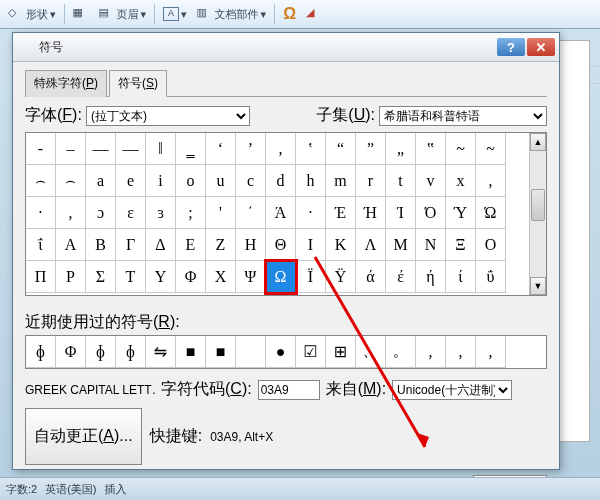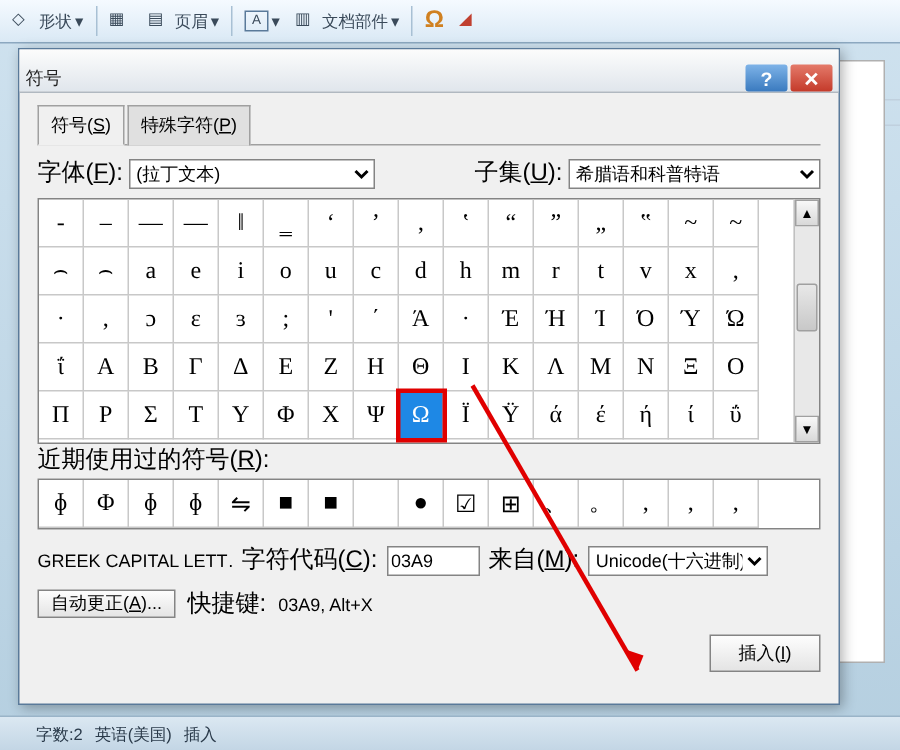--- a/index.html
+++ b/index.html
@@ -1,23 +1,23 @@
 <!DOCTYPE html>
 <html><head>
 <meta charset="utf-8">
 <style>
 body{margin:0;font-family:"Microsoft YaHei",SimSun,sans-serif;font-size:12px;background:#d4e4f0;overflow:hidden}
 .app-bg{width:600px;height:500px;position:relative;background:linear-gradient(#cfe2ef,#b5cfe0)}
 .ribbon{height:28px;background:linear-gradient(#f5faff,#dae9f5);border-bottom:1px solid #8ca8c0;display:flex;align-items:center;padding:0 4px;gap:2px}
 .rib-item{padding:2px 4px;display:flex;align-items:center;gap:2px;font-size:11px;color:#3a4a5a}
 .rib-sep{width:1px;height:20px;background:#a8c0d4;margin:0 2px}
 .ico{width:16px;height:16px;display:inline-block}
-.status-bar{position:absolute;bottom:0;left:0;right:0;height:22px;background:linear-gradient(#dbe8f2,#c3d6e5);border-top:1px solid #9ab4c8;font-size:11px;display:flex;align-items:center;padding:0 24px;gap:8px;color:#2a3a4a}
+.status-bar{position:absolute;bottom:0;left:0;right:0;height:22px;background:linear-gradient(#dbe8f2,#c3d6e5);border-top:1px solid #9ab4c8;font-size:11px;display:flex;align-items:center;padding:0 6px;gap:8px;color:#2a3a4a}
 .dialog{position:absolute;left:12px;top:32px;width:546px;height:436px;background:#f0f0f0;border:1px solid #5a7a9a;box-shadow:2px 2px 8px rgba(0,0,0,.3)}
-.titlebar{height:28px;background:linear-gradient(#fcfcfc,#e0e6ec);display:flex;align-items:flex-end;justify-content:space-between;padding:0 4px 0 4px;border-bottom:1px solid #b0b8c0}
+.titlebar{height:28px;background:linear-gradient(#fcfcfc,#e0e6ec);display:flex;align-items:center;justify-content:space-between;padding:0 4px 0 26px;border-bottom:1px solid #b0b8c0}
 .titlebar span{font-size:12px;color:#222}
 .win-btns{display:flex;gap:2px}
 .win-btn{width:28px;height:18px;border-radius:2px;display:flex;align-items:center;justify-content:center;font-size:13px;color:#fff}
 .win-help{background:linear-gradient(#7eb3e8,#3a7abf);font-weight:bold}
 .win-close{background:linear-gradient(#e47a6a,#c43a2a);font-weight:bold}
 .dialog-body{padding:8px 12px}
 .tabs{display:flex;border-bottom:1px solid #a0a0a0;margin-bottom:8px}
 .tab{padding:4px 8px;border:1px solid #a0a0a0;border-bottom:none;background:#f0f0f0;margin-right:2px;margin-bottom:-1px;font-size:12px}
 .tab.active{background:#f0f0f0;border-bottom:1px solid #f0f0f0}
 .tab.inactive{background:#e0e0e0}
@@ -30,27 +30,27 @@
 .spacer{flex:1}
 .grid-wrap{position:relative;height:162px;border:1px solid #848484;background:#fff;display:flex}
 .grid{display:grid;grid-template-columns:repeat(16,30px);grid-auto-rows:32px;flex:1}
 .cell{border-right:1px solid #c8c8c8;border-bottom:1px solid #c8c8c8;display:flex;align-items:center;justify-content:center;font-size:16px;font-family:"Times New Roman",serif}
 .cell.sel{background:#1e88e5;color:#fff}
 .cell.hl{outline:3px solid #e00000;outline-offset:-1px;z-index:5;position:relative}
 .scrollbar{width:16px;background:#e8e8e8;border-left:1px solid #c0c0c0;display:flex;flex-direction:column}
 .sb-btn{height:16px;background:linear-gradient(#f8f8f8,#d8d8d8);border:1px solid #a0a0a0;display:flex;align-items:center;justify-content:center;font-size:9px}
 .sb-track{flex:1;background:#e8e8e8;position:relative}
 .sb-thumb{position:absolute;top:30%;left:1px;right:1px;height:30px;background:linear-gradient(#e8e8e8,#c8c8c8);border:1px solid #a0a0a0;border-radius:2px}
-.recent{margin-top:0}
+.recent{margin-top:16px}
 .recent-grid{display:grid;grid-template-columns:repeat(16,30px);grid-auto-rows:32px;border:1px solid #848484;background:#fff;margin-top:2px}
 .info-row{display:flex;align-items:center;gap:6px;margin-top:10px;font-size:12px}
 .code-input{width:56px;height:18px;border:1px solid #848484;font-size:12px;padding:0 2px}
 .from-combo{width:120px}
 .btn-row{display:flex;align-items:center;gap:8px;margin-top:8px}
-.btn{padding:0 8px;border:1px solid #848484;background:linear-gradient(#fdfdfd,#e4e4e4);font-size:12px;cursor:pointer}
+.btn{padding:17px 8px;border:1px solid #848484;background:linear-gradient(#fdfdfd,#e4e4e4);font-size:16px;cursor:pointer}
 .btn u{text-decoration:underline}
 .dlg-btns{display:flex;justify-content:flex-end;gap:6px;margin-top:10px}
 .dlg-btn{width:74px;padding:3px 11px;text-align:center;border:1px solid #848484;background:linear-gradient(#fdfdfd,#e4e4e4);font-size:12px;cursor:pointer}
 .red-line{position:absolute;pointer-events:none;z-index:20}
 .doc-bg{position:absolute;right:10px;top:40px;width:30px;height:400px;background:#fff;border:1px solid #b0b0b0}
 .side-panel{position:absolute;right:0;top:50px;width:40px;font-size:11px;color:#3a4a5a}
 .side-item{padding:2px;border-bottom:1px solid #c0d0de}
 </style>
 </head>
 <body>
@@ -85,22 +85,22 @@
   <div class="dialog">
     <div class="titlebar">
       <span>符号</span>
       <div class="win-btns">
         <div class="win-btn win-help">?</div>
         <div class="win-btn win-close">✕</div>
       </div>
     </div>
     <div class="dialog-body">
       <div class="tabs">
+        <div class="tab inactive"><span>特殊字符(<u>P</u>)</span></div>
         <div class="tab active"><span>符号(<u>S</u>)</span></div>
-        <div class="tab inactive"><span>特殊字符(<u>P</u>)</span></div>
       </div>
       <div class="row">
         <span class="label">字体(<u>F</u>):</span>
         <select class="font-combo"><option>(拉丁文本)</option></select>
         <div class="spacer"></div>
         <span class="label">子集(<u>U</u>):</span>
         <select class="subset-combo"><option>希腊语和科普特语</option></select>
       </div>
       <div class="grid-wrap">
         <div class="grid" id="main-grid">

